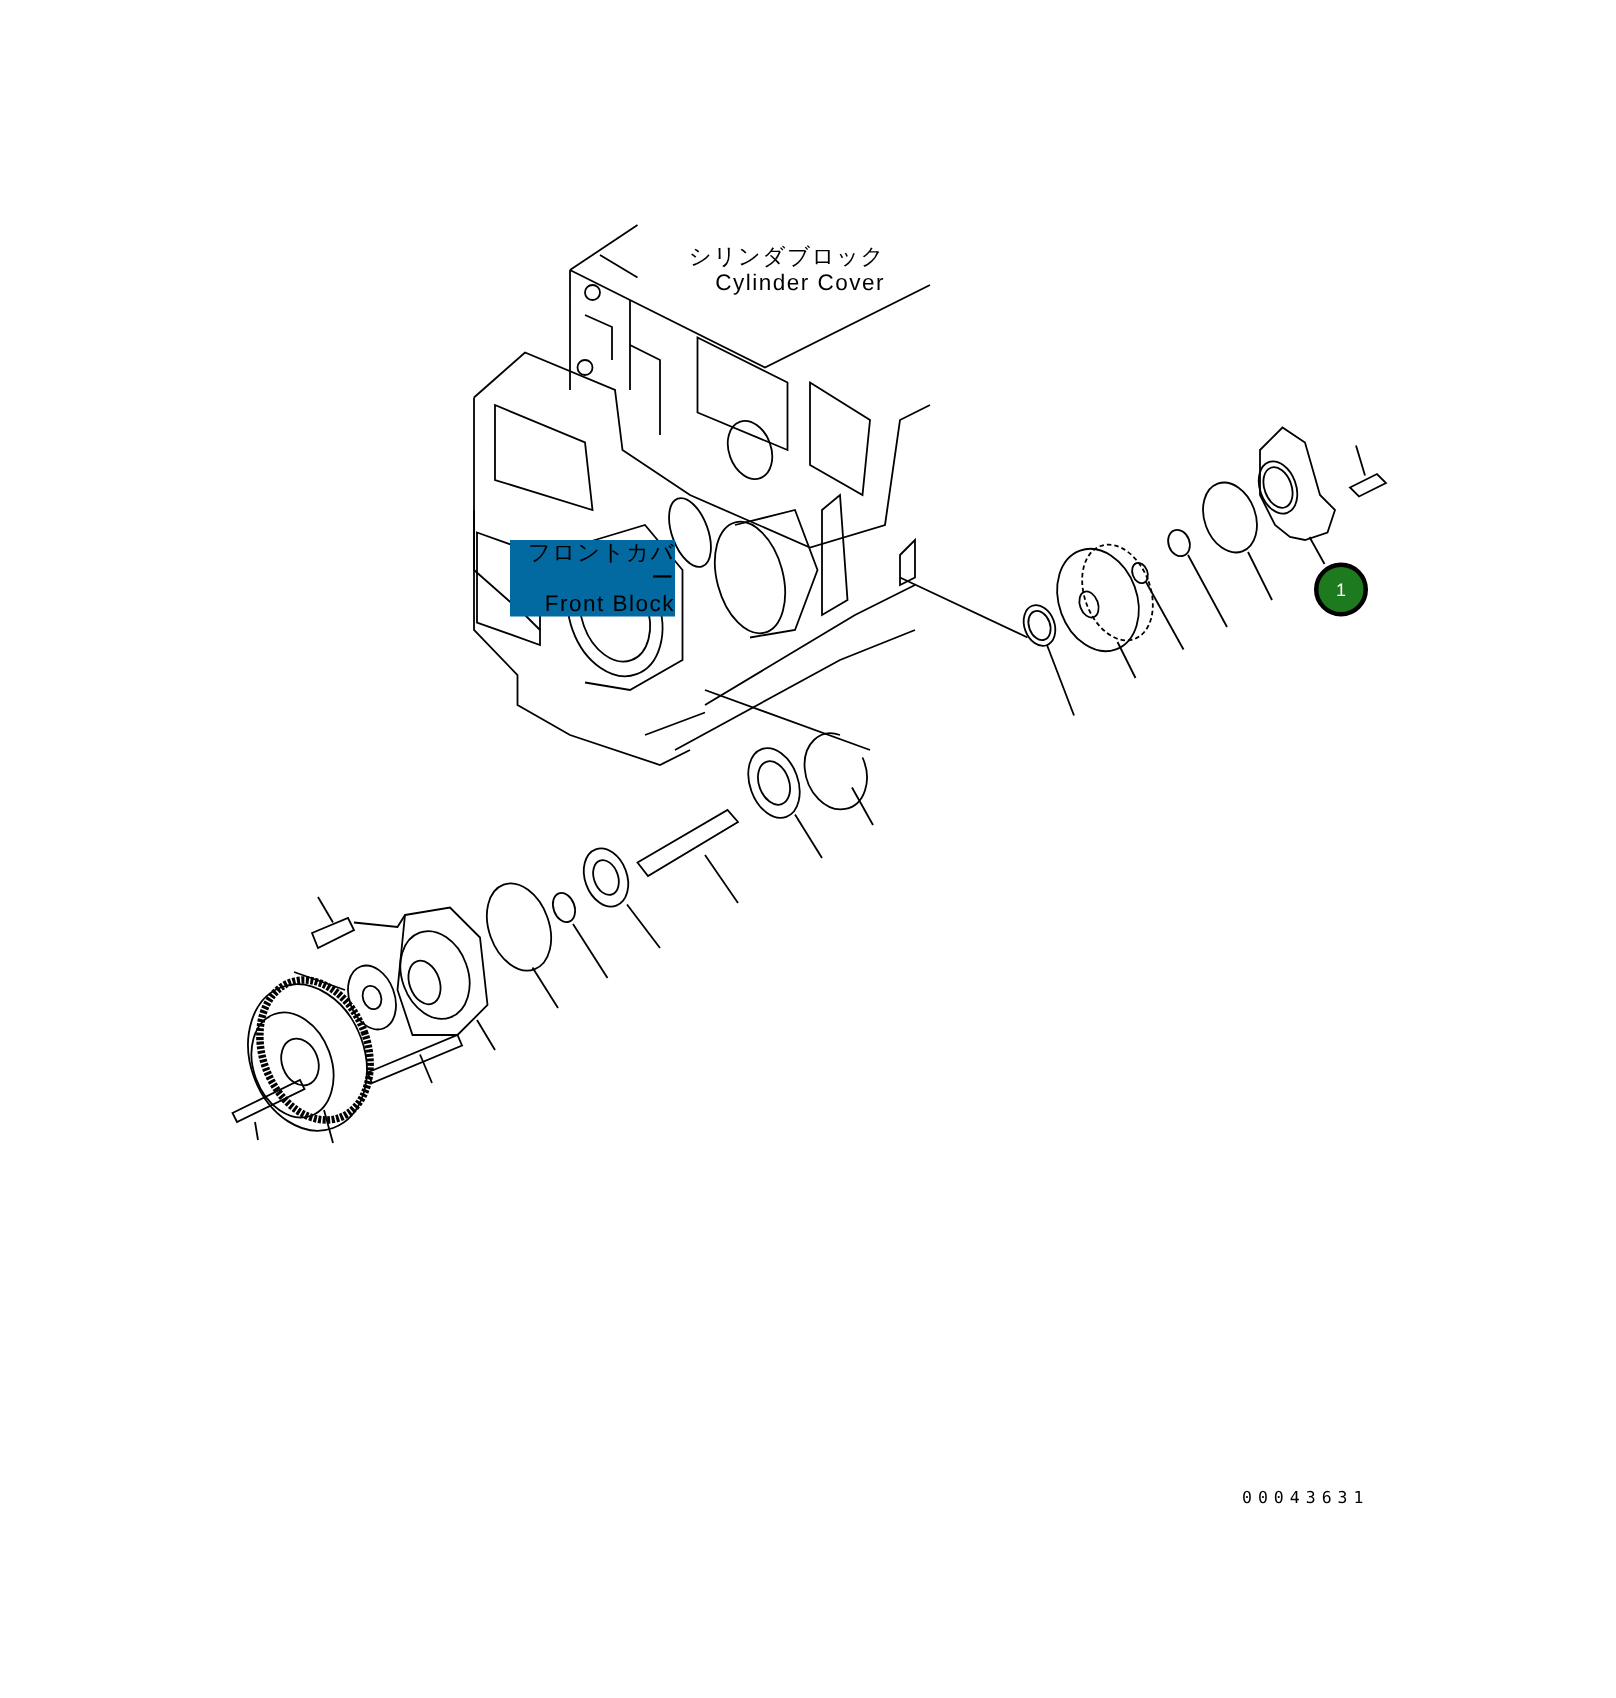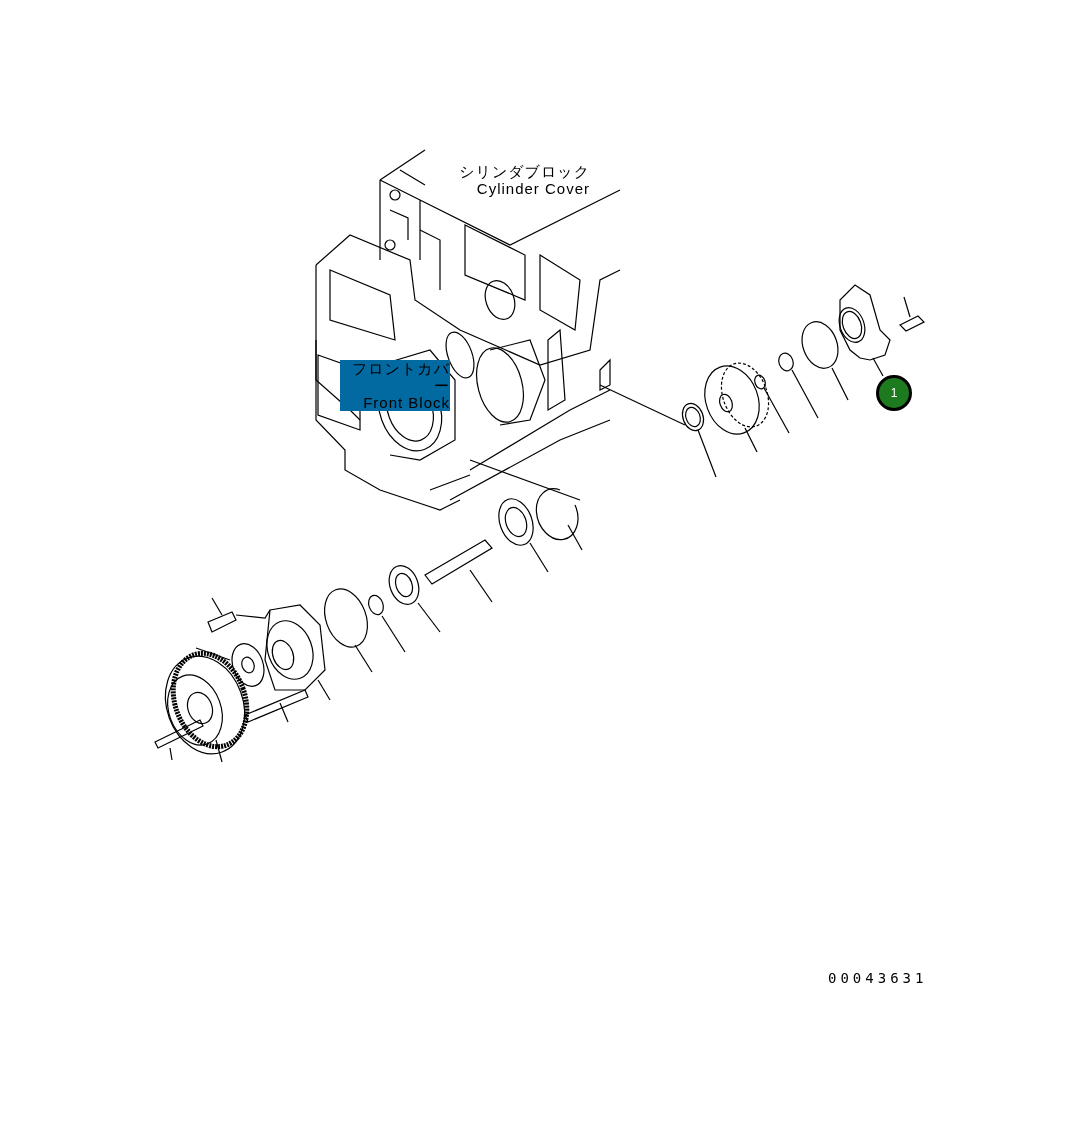--- a/index.html
+++ b/index.html
@@ -1,19 +1,19 @@
 <!DOCTYPE html>
 <html><head>
 <meta charset="utf-8">
 <style>
   html, body { margin: 0; padding: 0; background: #ffffff; }
   body { width: 1077px; height: 1132px; position: relative; overflow: hidden; font-family: "DejaVu Sans Mono", monospace; }
   .canvas { position: absolute; left: 0; top: 0; width: 1077px; height: 1132px; }
   .label { position: absolute; font-family: Liberation Sans, sans-serif; font-size: 15px; color: #000; line-height: 17px; text-align: right; letter-spacing: 1px; }
-  .drawing-no { position: absolute; left: 828px; top: 970px; font-family: "DejaVu Sans Mono", "Liberation Mono", monospace; font-size: 14px; letter-spacing: 4px; color: #000; }
+  .drawing-no { position: absolute; left: 828px; top: 992px; font-family: "DejaVu Sans Mono", "Liberation Mono", monospace; font-size: 11px; letter-spacing: 4px; color: #000; }
   .callout { position: absolute; left: 876px; top: 375px; width: 36px; height: 36px; border-radius: 50%; background: #1e7a1e; border: 3px solid #000; box-sizing: border-box; color: #fff; font-family: "Liberation Sans", sans-serif; font-size: 12px; display: flex; align-items: center; justify-content: center; cursor: pointer; }
 </style>
 </head>
 <body>
 
 <svg class="canvas" viewBox="0 0 1077 1132" xmlns="http://www.w3.org/2000/svg" fill="none" stroke="#000" stroke-width="1.2">
 
   <g>
     <path d="M380 180 L425 150 M380 180 L380 260 M380 180 L420 200 L510 245 L620 190 M420 200 L420 260"></path>
     <path d="M316 265 L350 235 L410 260 L415 300 L460 330 L540 365 L590 350 L600 280 L620 270"></path>

